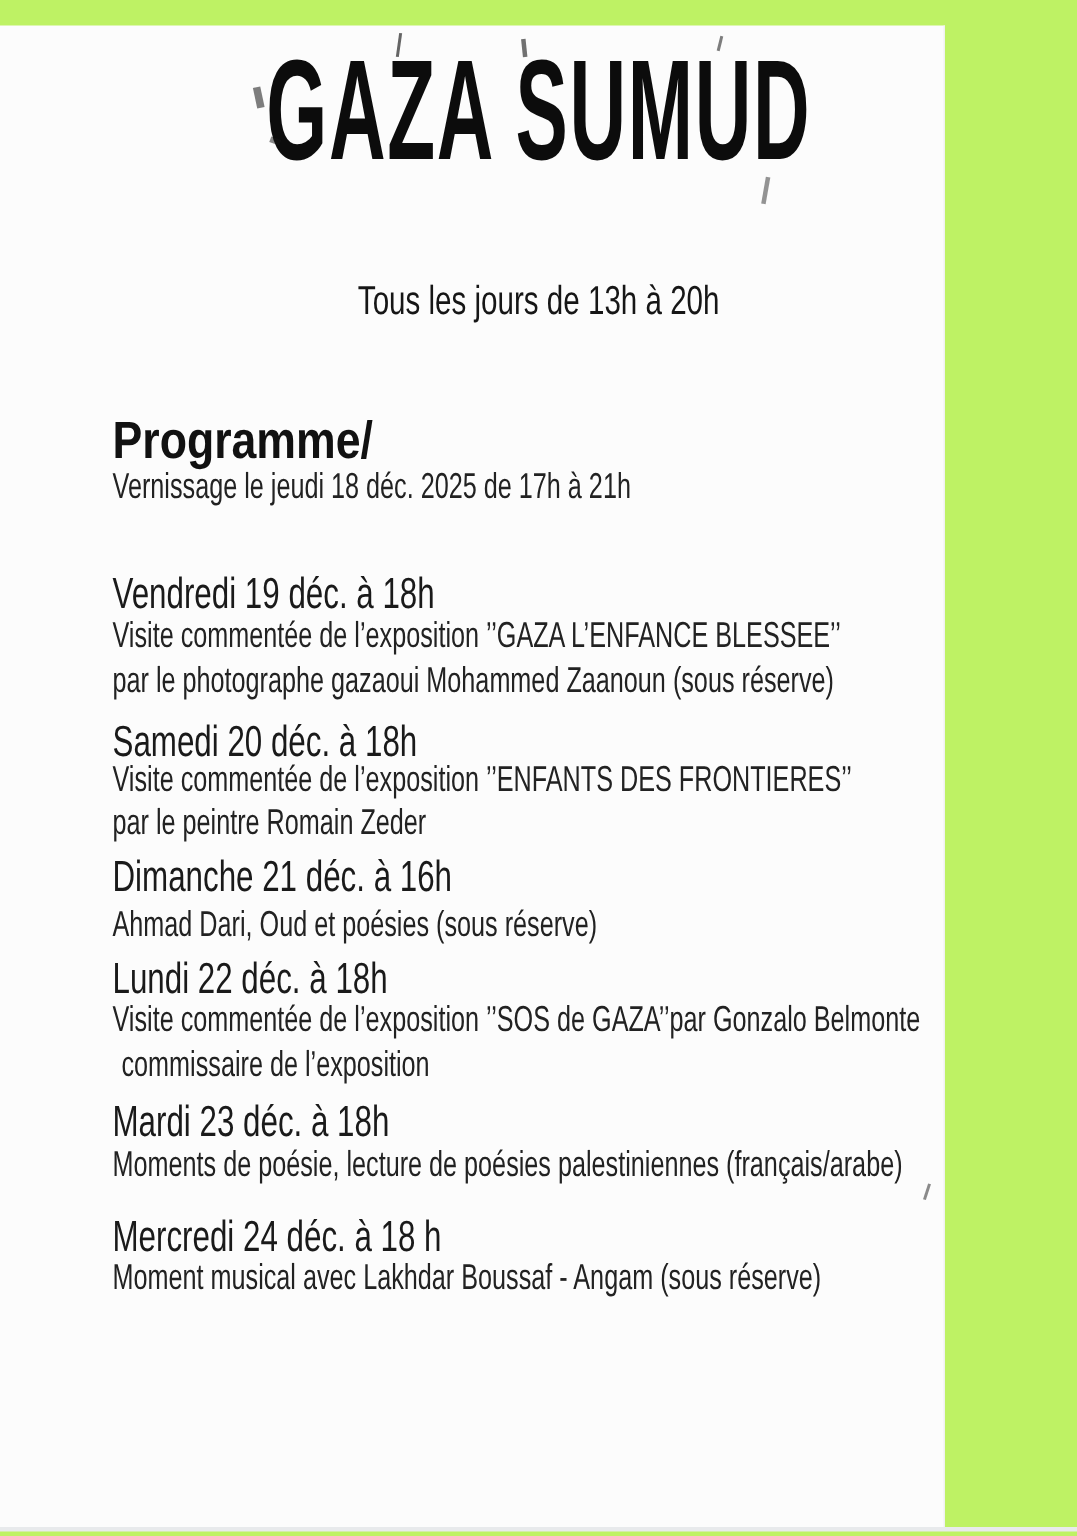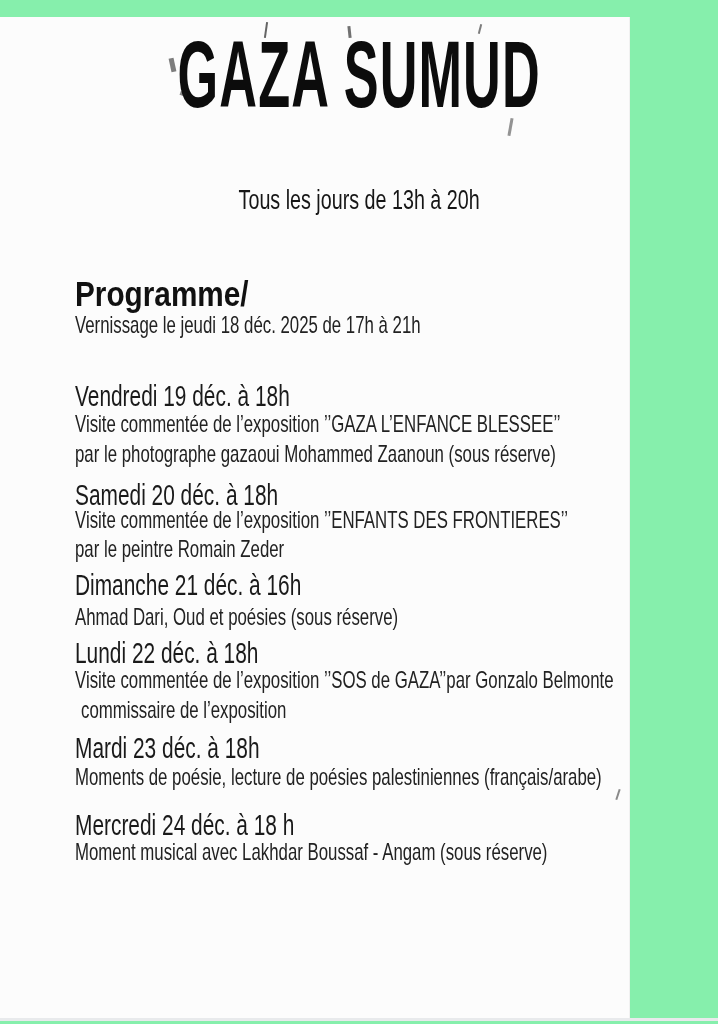--- a/index.html
+++ b/index.html
@@ -1,19 +1,19 @@
 <!DOCTYPE html>
 <html><head>
 <meta charset="utf-8">
 <style>
   html,body{margin:0;padding:0;background:#ffffff;}
   .poster{
     position:relative;
     width:718px;height:1024px;
-    background:#86efac;
+    background:#bef264;
     overflow:hidden;
     font-family:"Liberation Sans",sans-serif;
     color:#1c1c1c;
   }
   
   .scan-area{
     position:absolute;left:0;top:17px;width:629px;height:1001px;
     background:#fcfcfc;border-right:1px solid #f1f1f1;
   }
   .scan-edge-bottom{

